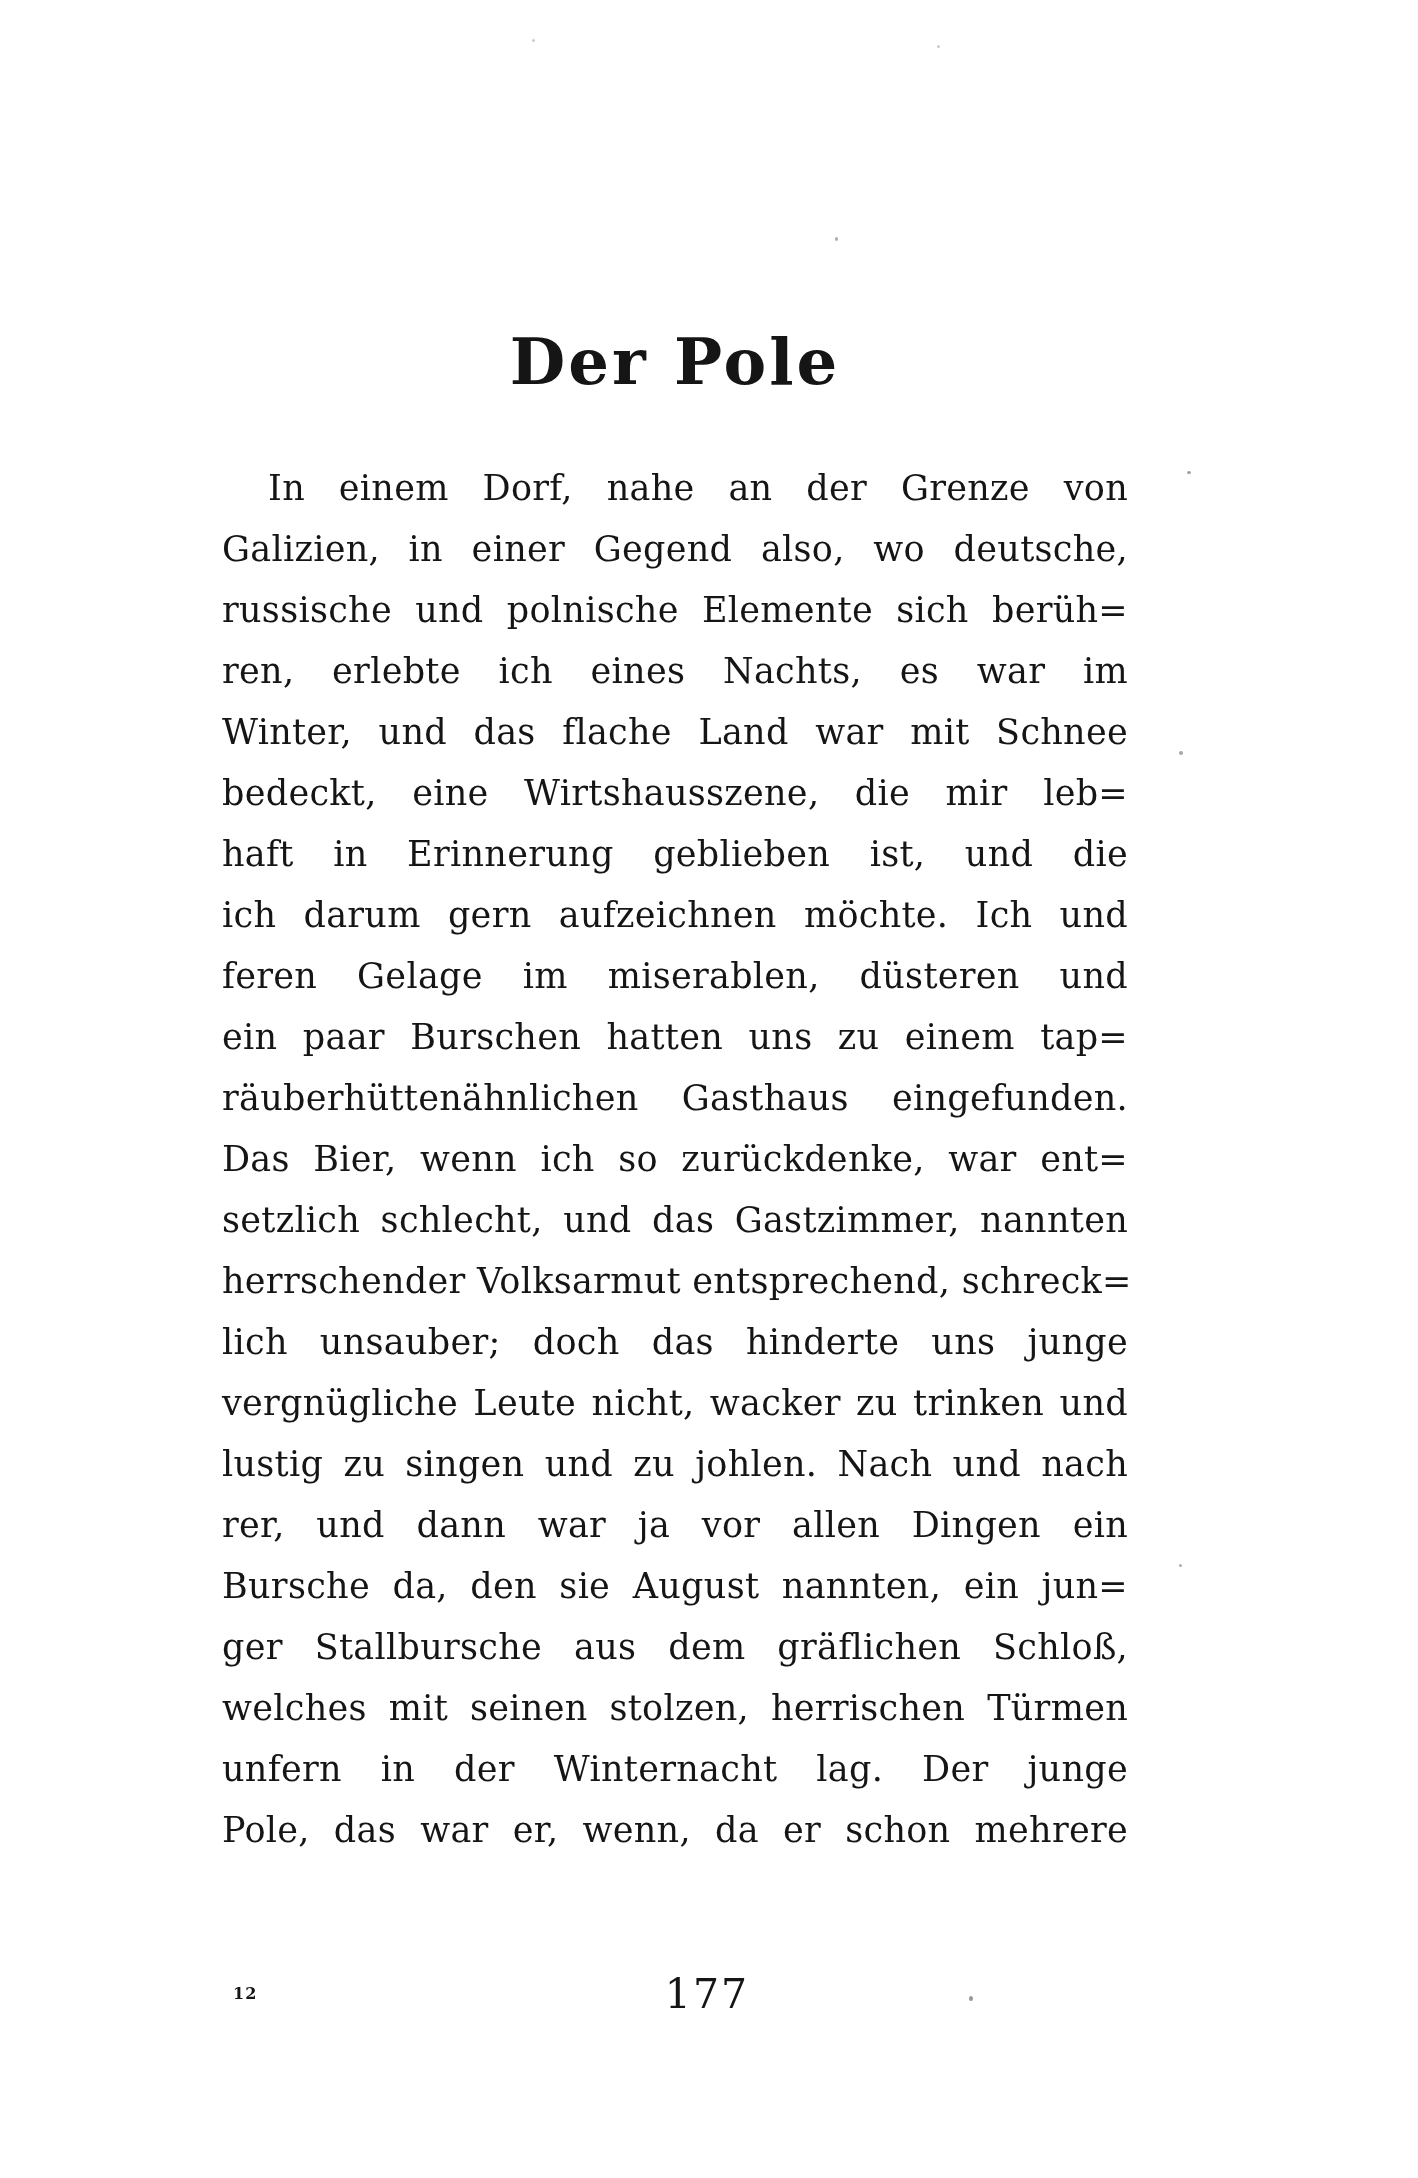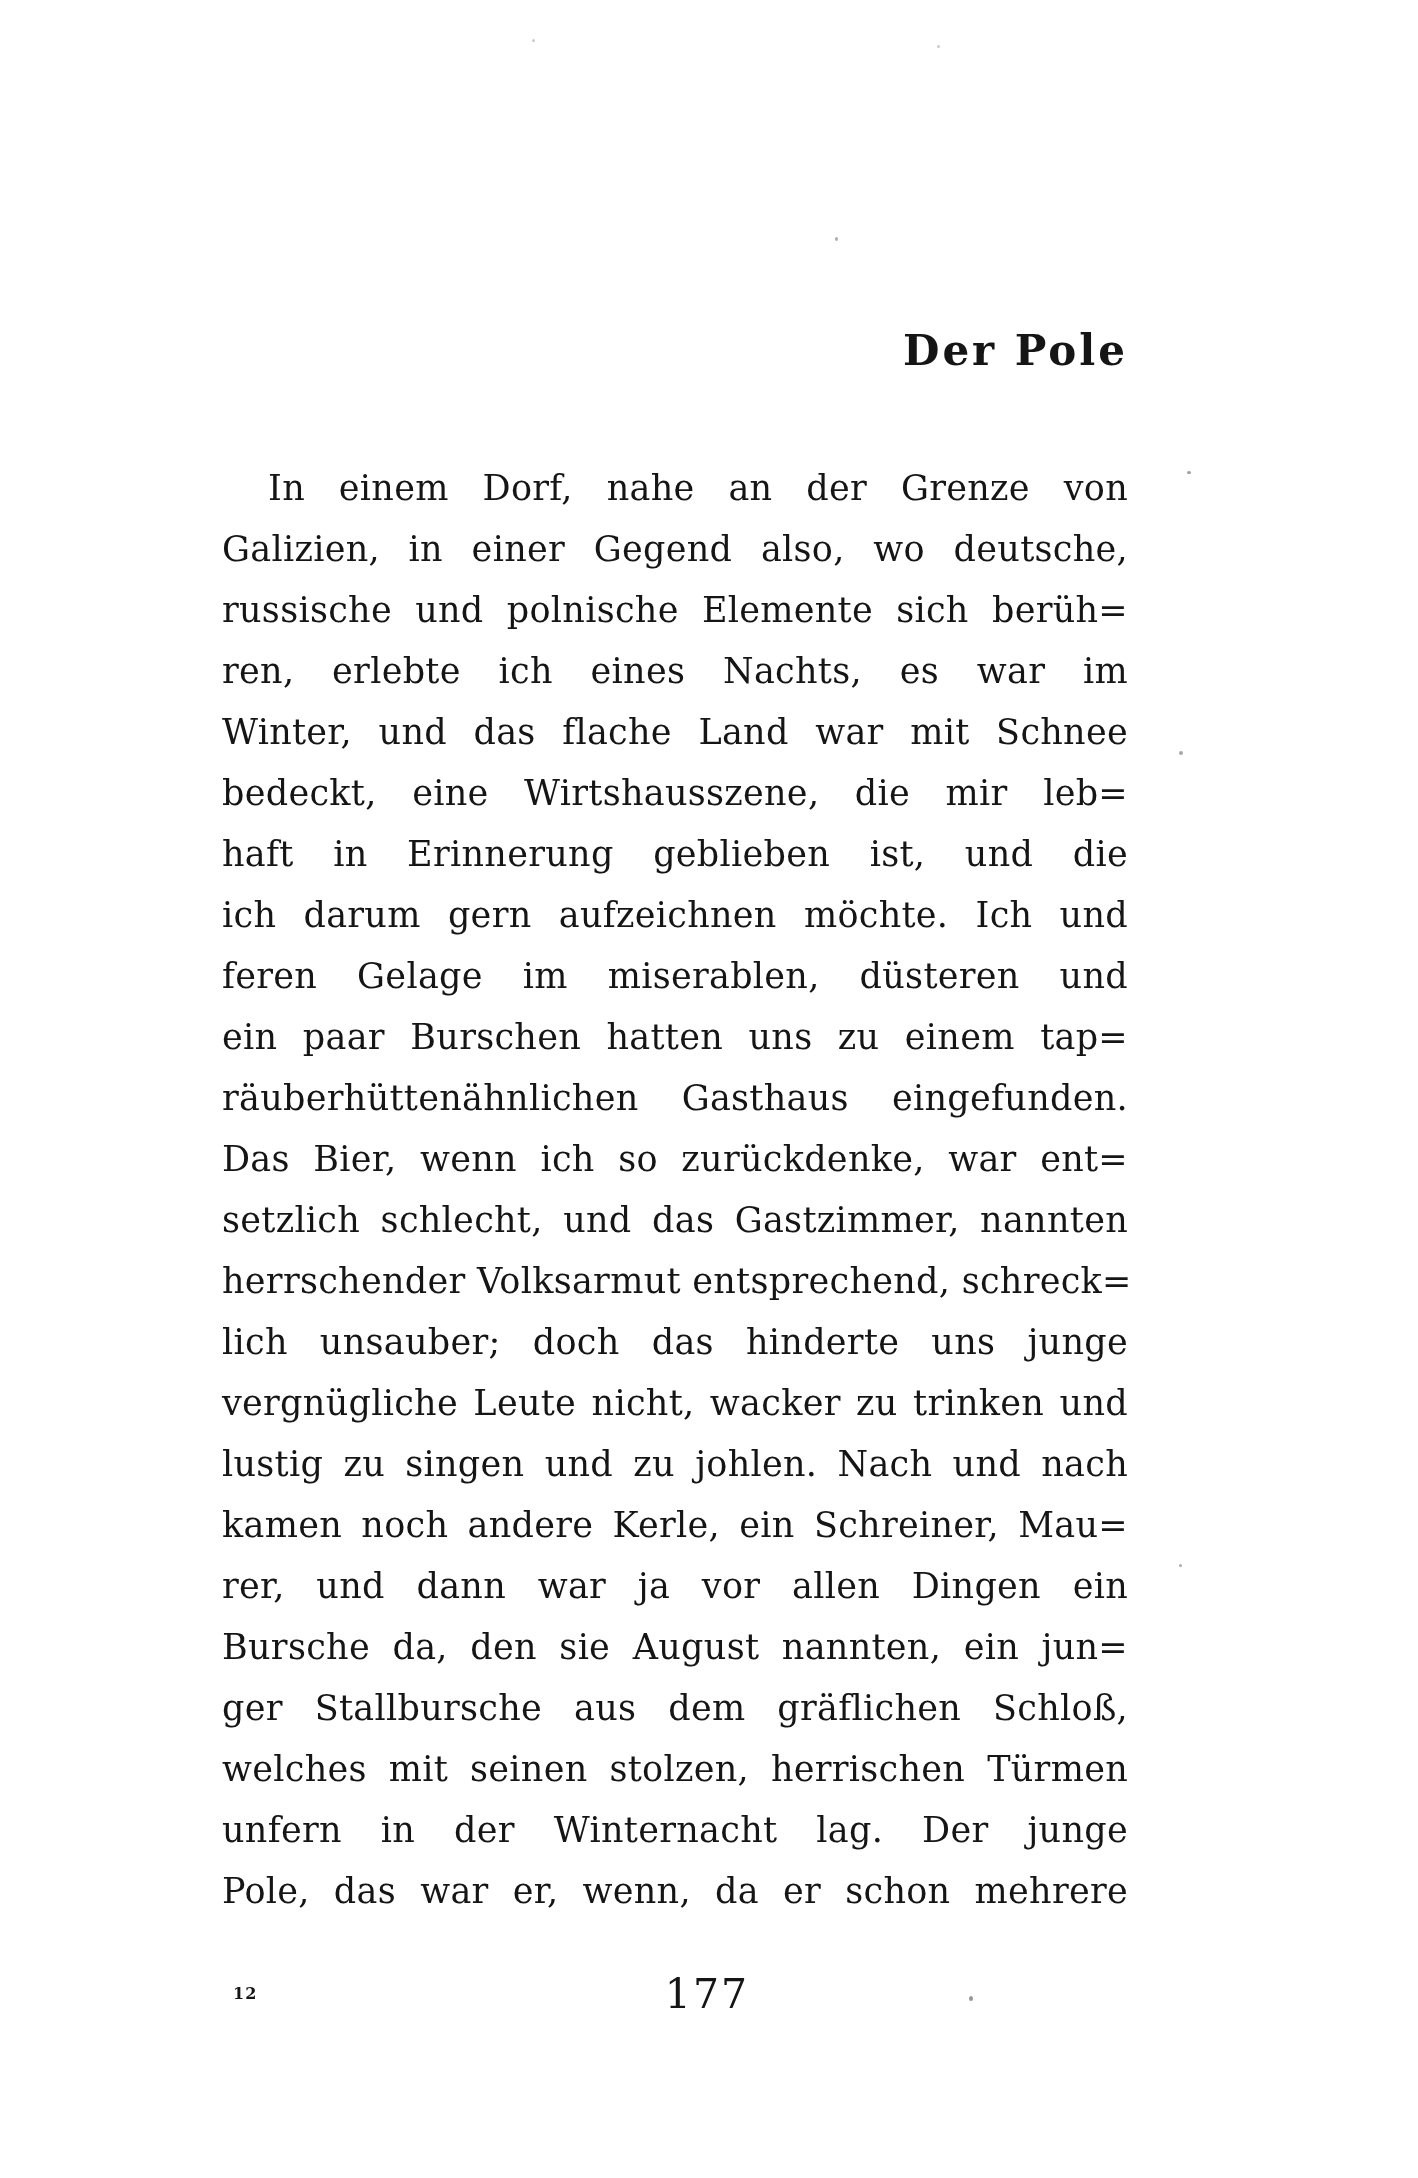--- a/index.html
+++ b/index.html
@@ -16,22 +16,22 @@
     color: var(--ink, #151515);
     font-family: "DejaVu Serif", "Liberation Serif", serif;
     overflow: hidden;
   }
   .title {
     position: absolute;
     top: 330px;
     left: 222px;
     width: 906px;
     margin: 0;
-    text-align: right;
-    font-size: 42px;
+    text-align: center;
+    font-size: 64px;
     font-weight: bold;
     letter-spacing: 3px;
     line-height: 1;
   }
   .text-block {
     position: absolute;
     top: 458px;
     left: 222px;
     width: 906px;
   }
@@ -98,21 +98,20 @@
     <div class="line">ich darum gern aufzeichnen möchte. Ich und</div>
     <div class="line">feren Gelage im miserablen, düsteren und</div>
     <div class="line">ein paar Burschen hatten uns zu einem tap=</div>
     <div class="line">räuberhüttenähnlichen Gasthaus eingefunden.</div>
     <div class="line">Das Bier, wenn ich so zurückdenke, war ent=</div>
     <div class="line">setzlich schlecht, und das Gastzimmer, nannten</div>
     <div class="line">herrschender Volksarmut entsprechend, schreck=</div>
     <div class="line">lich unsauber; doch das hinderte uns junge</div>
     <div class="line">vergnügliche Leute nicht, wacker zu trinken und</div>
     <div class="line">lustig zu singen und zu johlen. Nach und nach</div>
-    <div class="line">kamen noch andere Kerle, ein Schreiner, Mau=</div>
     <div class="line">rer, und dann war ja vor allen Dingen ein</div>
     <div class="line">Bursche da, den sie August nannten, ein jun=</div>
     <div class="line">ger Stallbursche aus dem gräflichen Schloß,</div>
     <div class="line">welches mit seinen stolzen, herrischen Türmen</div>
     <div class="line">unfern in der Winternacht lag. Der junge</div>
     <div class="line">Pole, das war er, wenn, da er schon mehrere</div>
   </div>
 
   <div class="sig">12</div>
 

